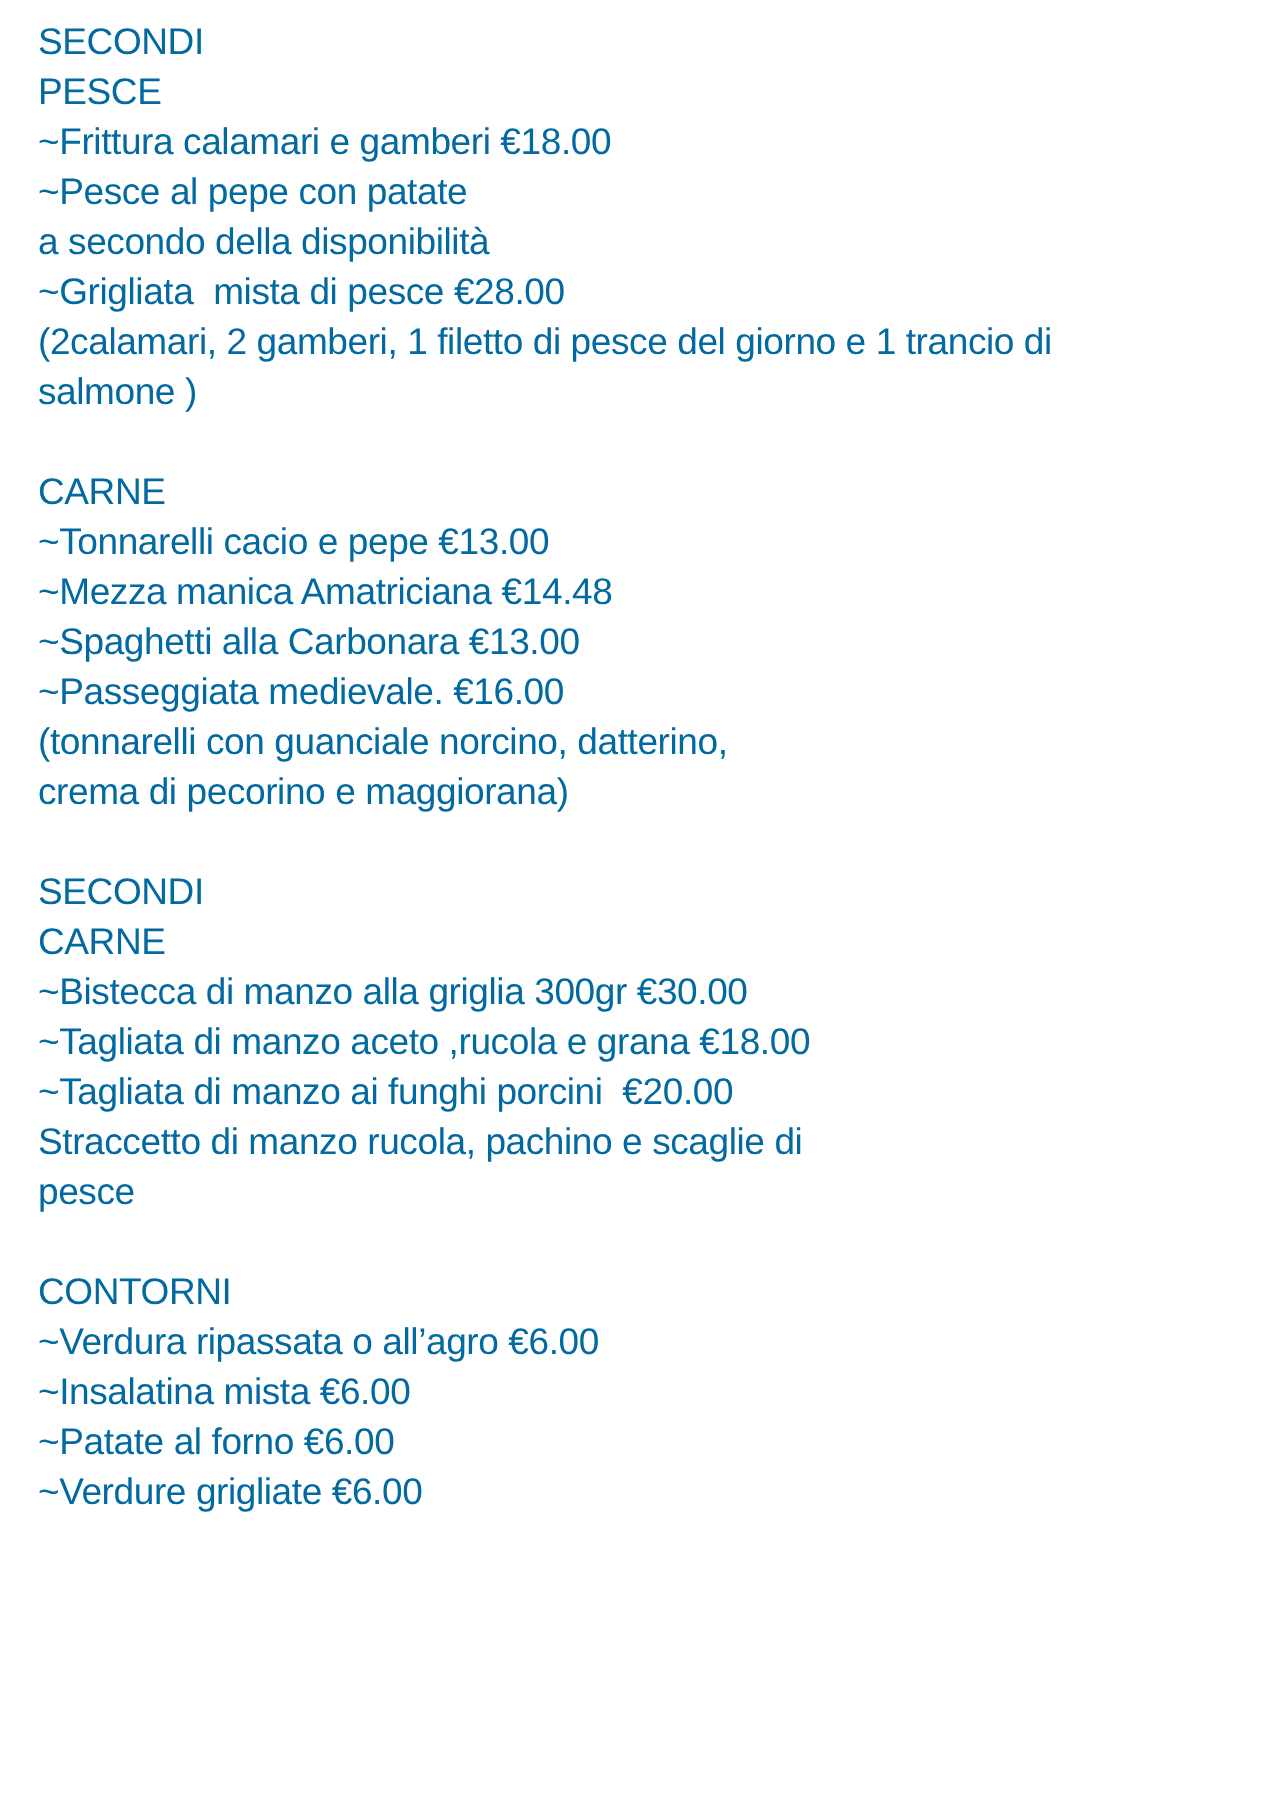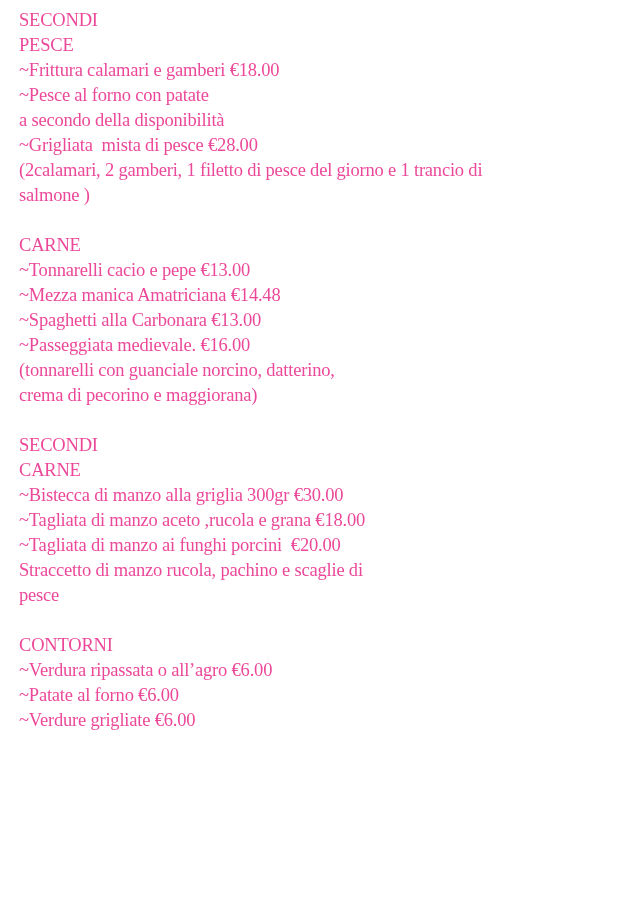--- a/index.html
+++ b/index.html
@@ -1,38 +1,38 @@
 <!DOCTYPE html>
 <html><head>
 <meta charset="utf-8">
 <style>
   html, body { margin: 0; padding: 0; background: #ffffff; }
   body { width: 640px; height: 905px; overflow: hidden; }
   .page {
     position: relative;
     padding: 8px 0 0 19px;
-    font-family: Liberation Serif, serif;
+    font-family: Liberation Sans, sans-serif;
     font-size: 18.5px;
     line-height: 25px;
-    color: #ec4899;
+    color: #0369a1;
     letter-spacing: -0.2px;
   }
   .section { margin-bottom: 25px; }
   .line { white-space: pre; display: block; height: 25px; }
 </style>
 </head>
 <body>
 
 <div class="page">
 
   <div class="section">
     <span class="line">SECONDI</span>
     <span class="line">PESCE</span>
     <span class="line">~Frittura calamari e gamberi €18.00</span>
-    <span class="line">~Pesce al forno con patate</span>
+    <span class="line">~Pesce al pepe con patate</span>
     <span class="line">a secondo della disponibilità</span>
     <span class="line">~Grigliata  mista di pesce €28.00</span>
     <span class="line">(2calamari, 2 gamberi, 1 filetto di pesce del giorno e 1 trancio di</span>
     <span class="line">salmone )</span>
   </div>
 
   <div class="section">
     <span class="line">CARNE</span>
     <span class="line">~Tonnarelli cacio e pepe €13.00</span>
     <span class="line">~Mezza manica Amatriciana €14.48</span>
@@ -48,17 +48,18 @@
     <span class="line">~Bistecca di manzo alla griglia 300gr €30.00</span>
     <span class="line">~Tagliata di manzo aceto ,rucola e grana €18.00</span>
     <span class="line">~Tagliata di manzo ai funghi porcini  €20.00</span>
     <span class="line">Straccetto di manzo rucola, pachino e scaglie di</span>
     <span class="line">pesce</span>
   </div>
 
   <div class="section">
     <span class="line">CONTORNI</span>
     <span class="line">~Verdura ripassata o all’agro €6.00</span>
+    <span class="line">~Insalatina mista €6.00</span>
     <span class="line">~Patate al forno €6.00</span>
     <span class="line">~Verdure grigliate €6.00</span>
   </div>
 
 </div>
 
 </body></html>

